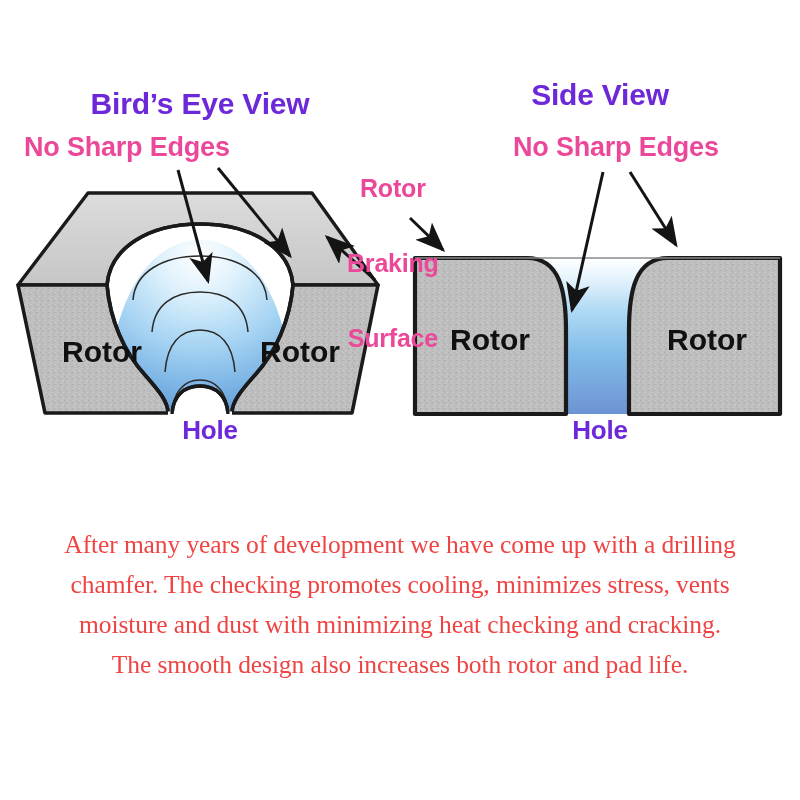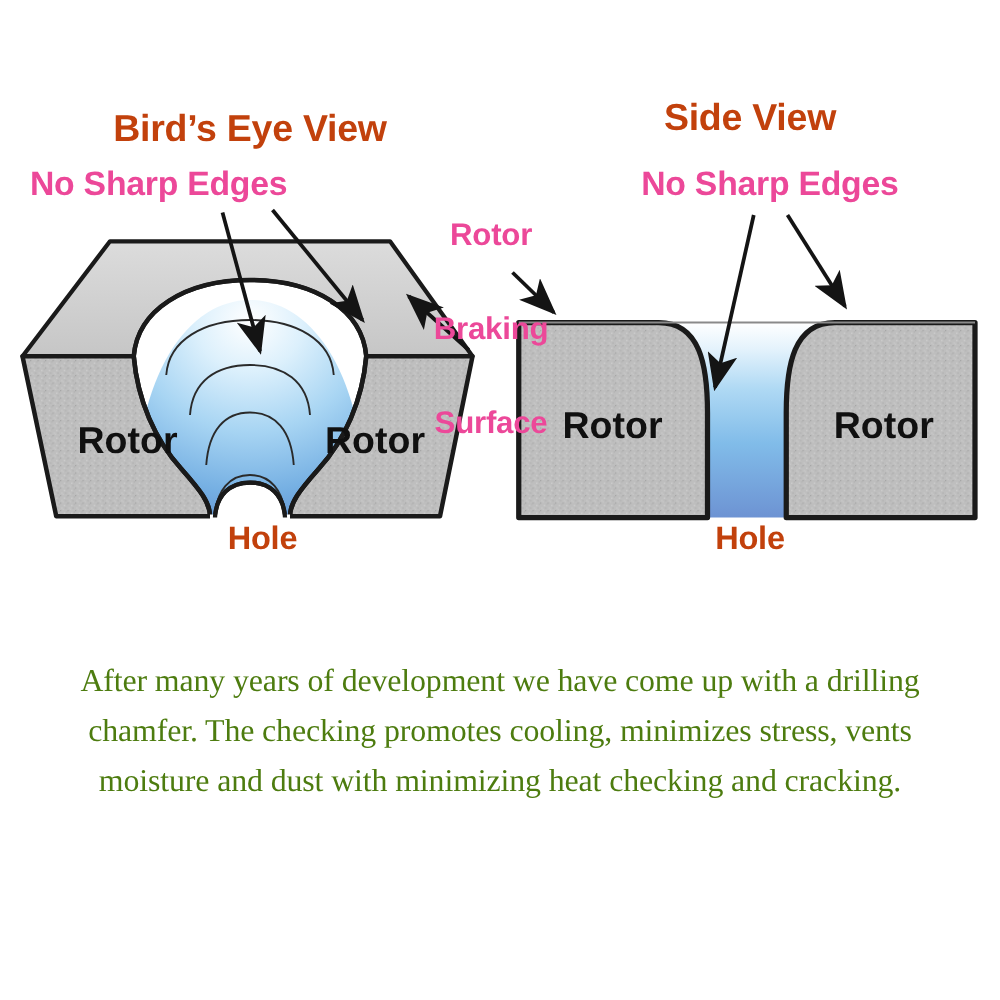--- a/index.html
+++ b/index.html
@@ -21,21 +21,21 @@
   svg.figure{position:absolute;left:0;top:0;}
 
   .lbl{
     position:absolute;
     font-family:"Liberation Sans", sans-serif;
     font-weight:bold;
     white-space:pre;
     line-height:1.04;
     letter-spacing:-0.2px;
   }
-  .lbl-red{color:#c2410c;}
+  .lbl-red{color:#6d28d9;}
   .lbl-black{color:#ec4899;}
 
   #birds-eye-title{left:0;top:88px;width:400px;text-align:center;font-size:30px;}
   #side-view-title{left:420px;top:79px;width:360px;text-align:center;font-size:30px;}
 
   #no-sharp-left{left:24px;top:133px;font-size:27px;}
   #rotor-braking-surface{left:347px;top:126px;font-size:25px;text-align:center;line-height:1.0;}
   #no-sharp-right{left:513px;top:133px;font-size:27px;}
 
   #hole-left{left:150px;top:417px;width:120px;text-align:center;font-size:26px;}
@@ -49,21 +49,21 @@
   }
 
   #paragraph{
     position:absolute;
     left:10px;top:525px;
     width:780px;
     text-align:center;
     font-family:"Liberation Serif", serif;
     font-size:25.5px;
     line-height:40px;
-    color:#4d7c0f;
+    color:#ef4444;
     letter-spacing:-0.1px;
   }
 </style>
 </head>
 <body>
 
 <div id="page">
 
   <div class="diagram-area">
 
@@ -219,15 +219,16 @@
 
     <div class="lbl lbl-red" id="hole-left">Hole</div>
 
     <div class="lbl lbl-red" id="hole-right">Hole</div>
   </div>
 
   <div id="paragraph">
     <div>After many years of development we have come up with a drilling</div>
     <div>chamfer. The checking promotes cooling, minimizes stress, vents</div>
     <div>moisture and dust with minimizing heat checking and cracking.</div>
+    <div>The smooth design also increases both rotor and pad life.</div>
   </div>
 
 </div>
 
 </body></html>

